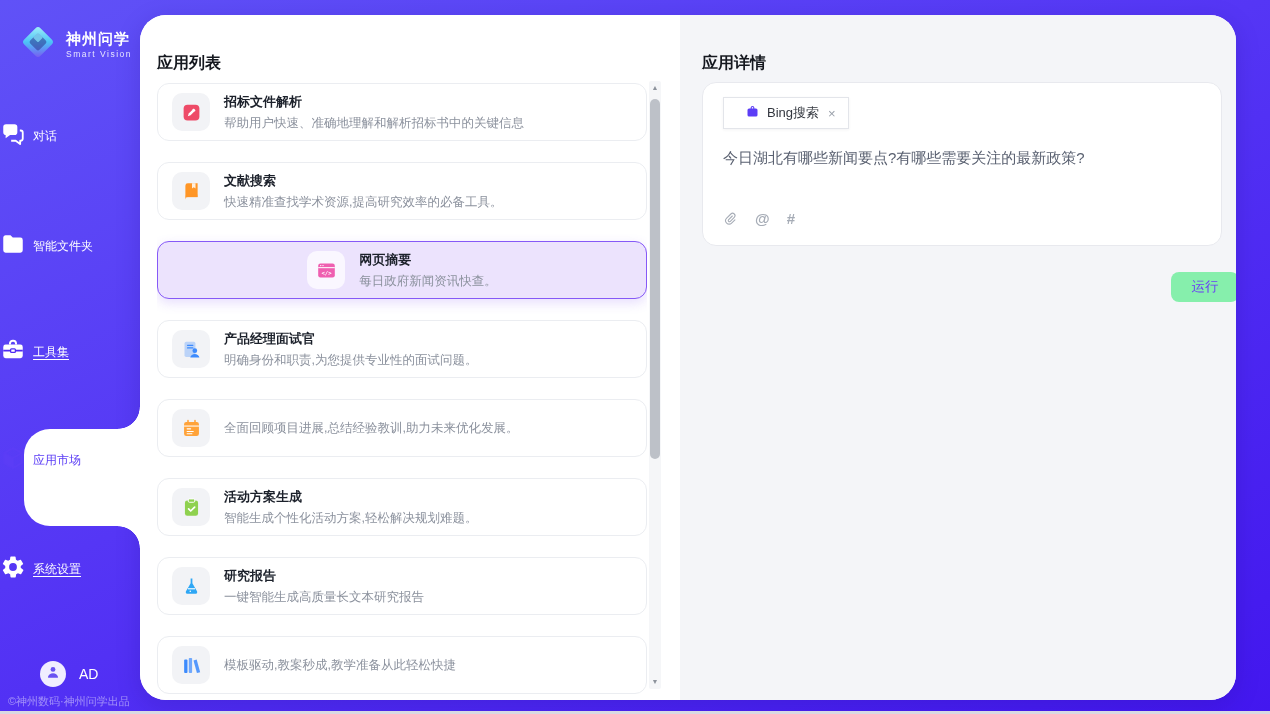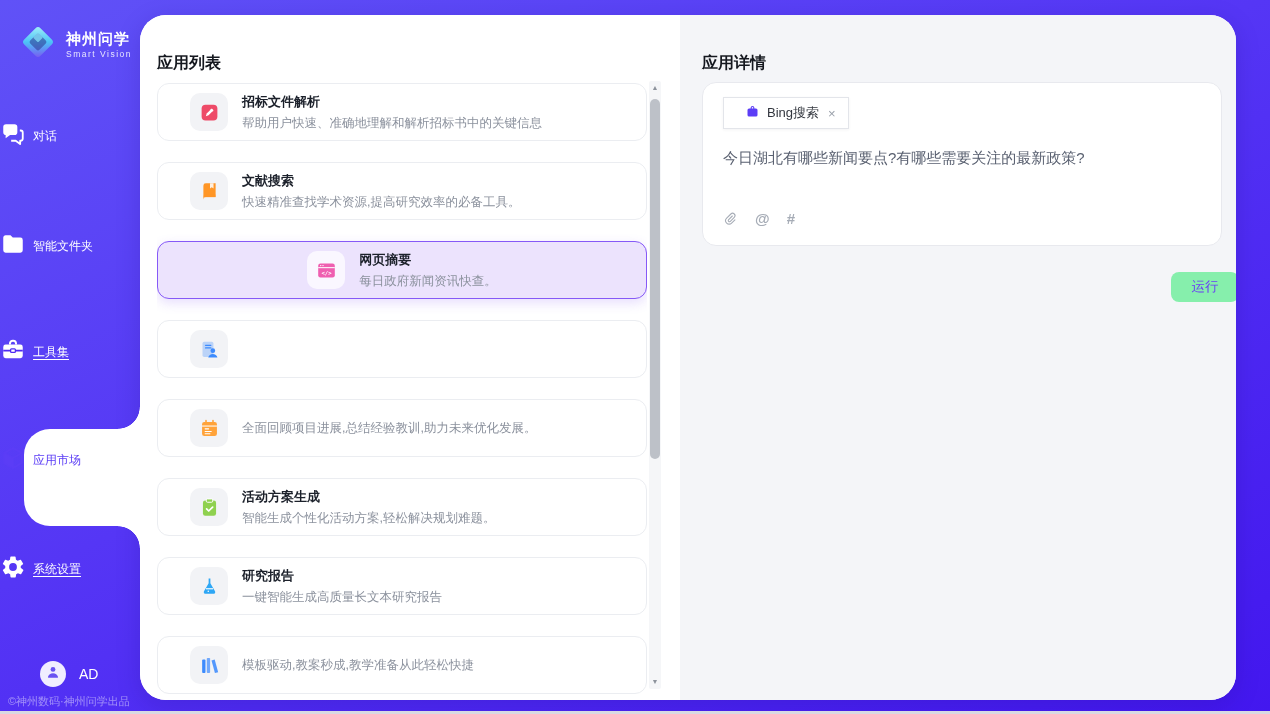--- a/index.html
+++ b/index.html
@@ -10,21 +10,21 @@
 
   
   .panel{position:absolute;left:140px;top:15px;width:1096px;height:685px;background:#fff;
     border-radius:26px;overflow:hidden;box-shadow:0 6px 24px rgba(30,10,120,.18);}
 
   
   .list-col{position:absolute;left:0;top:0;width:540px;height:100%;background:#fff;}
   .section-title{position:absolute;left:17px;top:38px;font-size:16px;font-weight:bold;color:#15181f;}
   .app-list{position:absolute;left:17px;top:68px;width:490px;height:614px;overflow:hidden;}
   .app-item{box-sizing:border-box;height:58px;margin-bottom:21px;border:1px solid #ebedf1;border-radius:12px;
-    background:#fff;display:flex;align-items:center;padding:0 32px;gap:14px;cursor:pointer;}
+    background:#fff;display:flex;align-items:center;padding:0 14px;gap:14px;cursor:pointer;}
   .app-item.selected{background:#ece3fd;border:1.5px solid #8659f7;box-shadow:0 4px 12px rgba(120,70,245,.18);justify-content:center;}
   .app-icn{flex:0 0 38px;width:38px;height:38px;border-radius:10px;background:#f2f3f6;
     display:flex;align-items:center;justify-content:center;}
   .app-item.selected .app-icn{background:#faf7ff;}
   .app-icn svg{width:21px;height:21px;display:block;}
   .app-txt{display:flex;flex-direction:column;gap:4px;min-width:0;}
   .app-name{font-size:13px;font-weight:bold;color:#1c212b;}
   .app-desc{font-size:12.5px;color:#8b919d;white-space:nowrap;}
 
   
@@ -130,20 +130,24 @@
           </div>
           <div class="app-item">
             <span class="icn app-icn" style="color: rgb(61, 139, 253);">
               <svg viewBox="0 0 24 24">
                 <rect x="4" y="3" width="12.5" height="17.5" rx="2" fill="currentColor" opacity=".3"></rect>
                 <path d="M7.5 7.2h6M7.5 10.2h6" stroke="currentColor" stroke-width="1.5" stroke-linecap="round"></path>
                 <circle cx="15.8" cy="13.4" r="2.7" fill="currentColor"></circle>
                 <path d="M10.6 21.2c.5-2.7 2.7-4.1 5.2-4.1s4.7 1.4 5.2 4.1h-10.4z" fill="currentColor"></path>
               </svg>
             </span>
+            <div class="app-txt">
+              <span class="app-name">产品经理面试官</span>
+              <span class="app-desc">明确身份和职责,为您提供专业性的面试问题。</span>
+            </div>
           </div>
           <div class="app-item">
             <span class="icn app-icn" style="color: rgb(255, 163, 58);">
               <svg viewBox="0 0 24 24">
                 <rect x="3.5" y="4.6" width="17" height="16" rx="2.6" fill="currentColor"></rect>
                 <path d="M3.5 9.2h17" stroke="#fff" stroke-width="1.2"></path>
                 <path d="M8 2.8v3.2M16 2.8v3.2" stroke="currentColor" stroke-width="1.8" stroke-linecap="round"></path>
                 <path d="M7 12.4h4M7 15.4h7M7 18h5.5" stroke="#fff" stroke-width="1.2" stroke-linecap="round"></path>
               </svg>
             </span>

